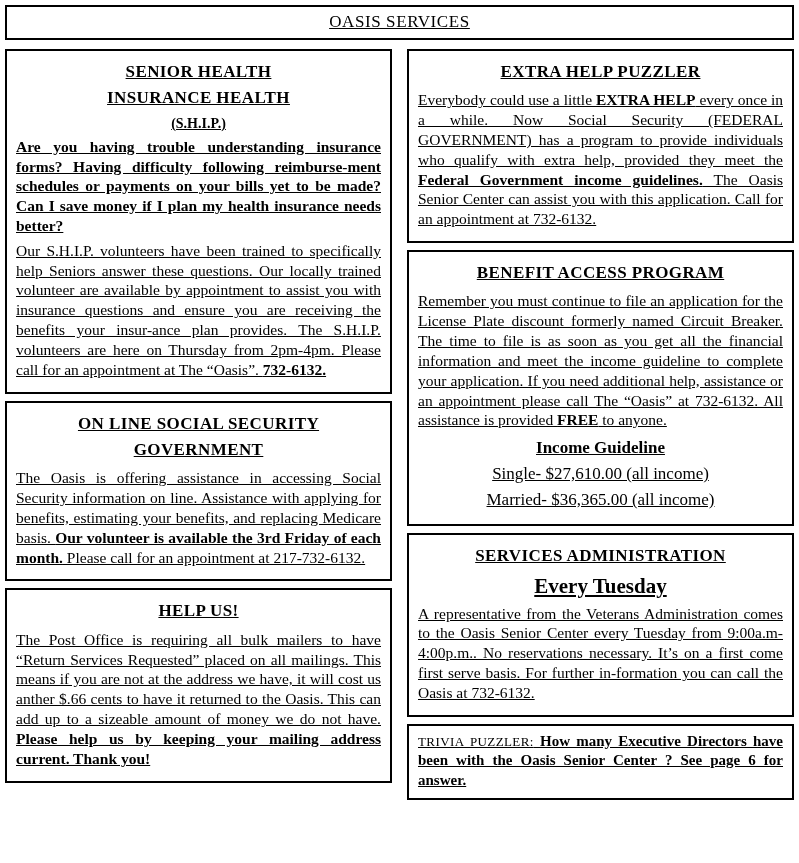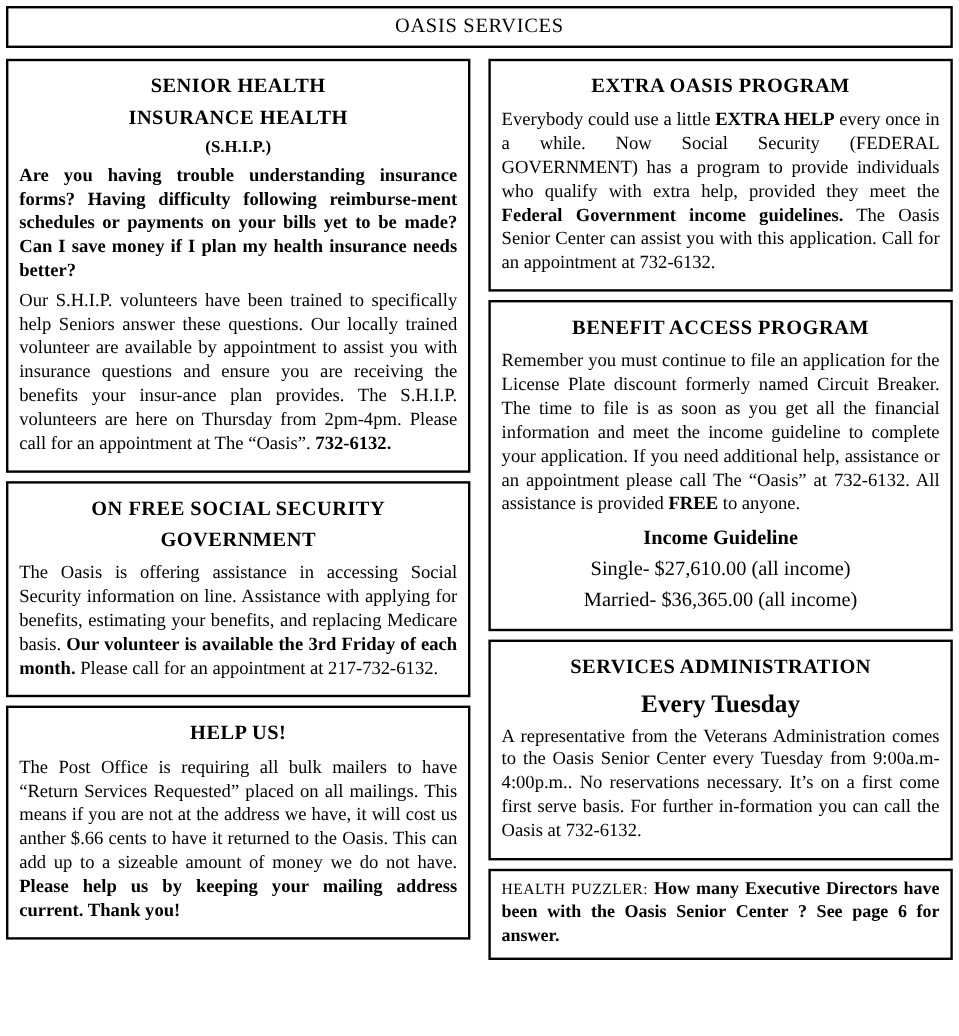--- a/index.html
+++ b/index.html
@@ -2,21 +2,21 @@
 <html><head>
 <meta charset="utf-8">
 <style>
   html, body { margin: 0; padding: 0; background: #ffffff; }
   body {
     width: 799px; height: 863px;
     font-family: "Liberation Serif", serif;
     color: #000;
     box-sizing: border-box;
   }
-  .page { padding: 5px 5px 0 5px; box-sizing: border-box; }
+  .page { padding: 5px 5px 0 5px; box-sizing: border-box; text-decoration: underline; }
 
   .header-box {
     border: 2px solid #000;
     text-align: center;
     padding: 5px 0 6px 0;
     font-size: 17px;
     letter-spacing: 0.6px;
     margin-bottom: 9px;
   }
 
@@ -87,54 +87,54 @@
           <div>SENIOR HEALTH</div>
           <div>INSURANCE HEALTH</div>
         </div>
         <div class="box-subtitle-small">(S.H.I.P.)</div>
         <p class="body b">Are you having trouble understanding insurance forms?  Having difficulty following reimburse-ment schedules or payments on your bills yet to be made?  Can I save money if I plan my health insurance needs better?</p>
         <p class="body"><span>Our S.H.I.P. volunteers have been trained to specifically help Seniors answer these questions. Our locally trained volunteer are available by appointment to assist you with insurance questions and ensure you are receiving the benefits your insur-ance plan provides.  The S.H.I.P.  volunteers are here on Thursday from 2pm-4pm.  Please call for an appointment at The “Oasis”.  </span><span class="b">732-6132.</span></p>
       </div>
 
       <div class="box">
         <div class="box-title">
-          <div>ON FREE SOCIAL SECURITY</div>
+          <div>ON LINE SOCIAL SECURITY</div>
           <div>GOVERNMENT</div>
         </div>
         <p class="body"><span>The Oasis is offering assistance in accessing Social Security information on line.  Assistance with applying for benefits, estimating your benefits, and replacing Medicare basis.  </span><span class="b">Our volunteer is available the 3rd Friday of each month.</span><span>  Please call for an appointment at 217-732-6132.</span></p>
       </div>
 
       <div class="box">
         <div class="box-title">HELP US!</div>
         <p class="body"><span>The Post Office is requiring all bulk mailers to have “Return Services Requested” placed on all mailings. This means if you are not at the address we have, it will cost us anther $.66 cents to have it returned to the Oasis.  This can add up to a sizeable amount of money we do not have.  </span><span class="b">Please help us by keeping your mailing address current.  Thank you!</span></p>
       </div>
 
     </div>
 
     <div class="col">
 
       <div class="box">
-        <div class="box-title">EXTRA OASIS PROGRAM</div>
+        <div class="box-title">EXTRA HELP PUZZLER</div>
         <p class="body"><span>Everybody could use a little </span><span class="b">EXTRA HELP</span><span> every once in a while.  Now Social Security (FEDERAL GOVERNMENT) has a program to provide individuals who qualify with extra help, provided they meet the </span><span class="b">Federal Government income guidelines.</span><span>  The Oasis Senior Center can assist you with this application.  Call for an appointment at 732-6132.</span></p>
       </div>
 
       <div class="box">
         <div class="box-title">BENEFIT ACCESS PROGRAM</div>
         <p class="body"><span>Remember you must continue to file an application for the License Plate discount formerly named Circuit Breaker.  The time to file is as soon as you get all the financial information and meet the income guideline to complete your application.  If you need additional help, assistance or an appointment please call The “Oasis” at 732-6132.  All assistance is provided </span><span class="b">FREE</span><span> to anyone.</span></p>
         <div class="center-line heading">Income Guideline</div>
         <div class="center-line">Single- $27,610.00 (all income)</div>
         <div class="center-line">Married- $36,365.00 (all income)</div>
       </div>
 
       <div class="box">
         <div class="box-title">SERVICES ADMINISTRATION</div>
         <div class="box-subtitle">Every Tuesday</div>
         <p class="body">A representative from the Veterans Administration comes to the  Oasis Senior Center every Tuesday from 9:00a.m-4:00p.m..  No  reservations necessary. It’s on a first come first serve basis.  For further in-formation you can call the Oasis at 732-6132.</p>
       </div>
 
       <div class="box trivia-box">
-        <p><span class="sc">HEALTH PUZZLER:</span><span class="b">  How many Executive Directors have been with the Oasis Senior Center ?  See page 6 for answer.</span></p>
+        <p><span class="sc">TRIVIA PUZZLER:</span><span class="b">  How many Executive Directors have been with the Oasis Senior Center ?  See page 6 for answer.</span></p>
       </div>
 
     </div>
 
   </div>
 </div>
 
 </body></html>

